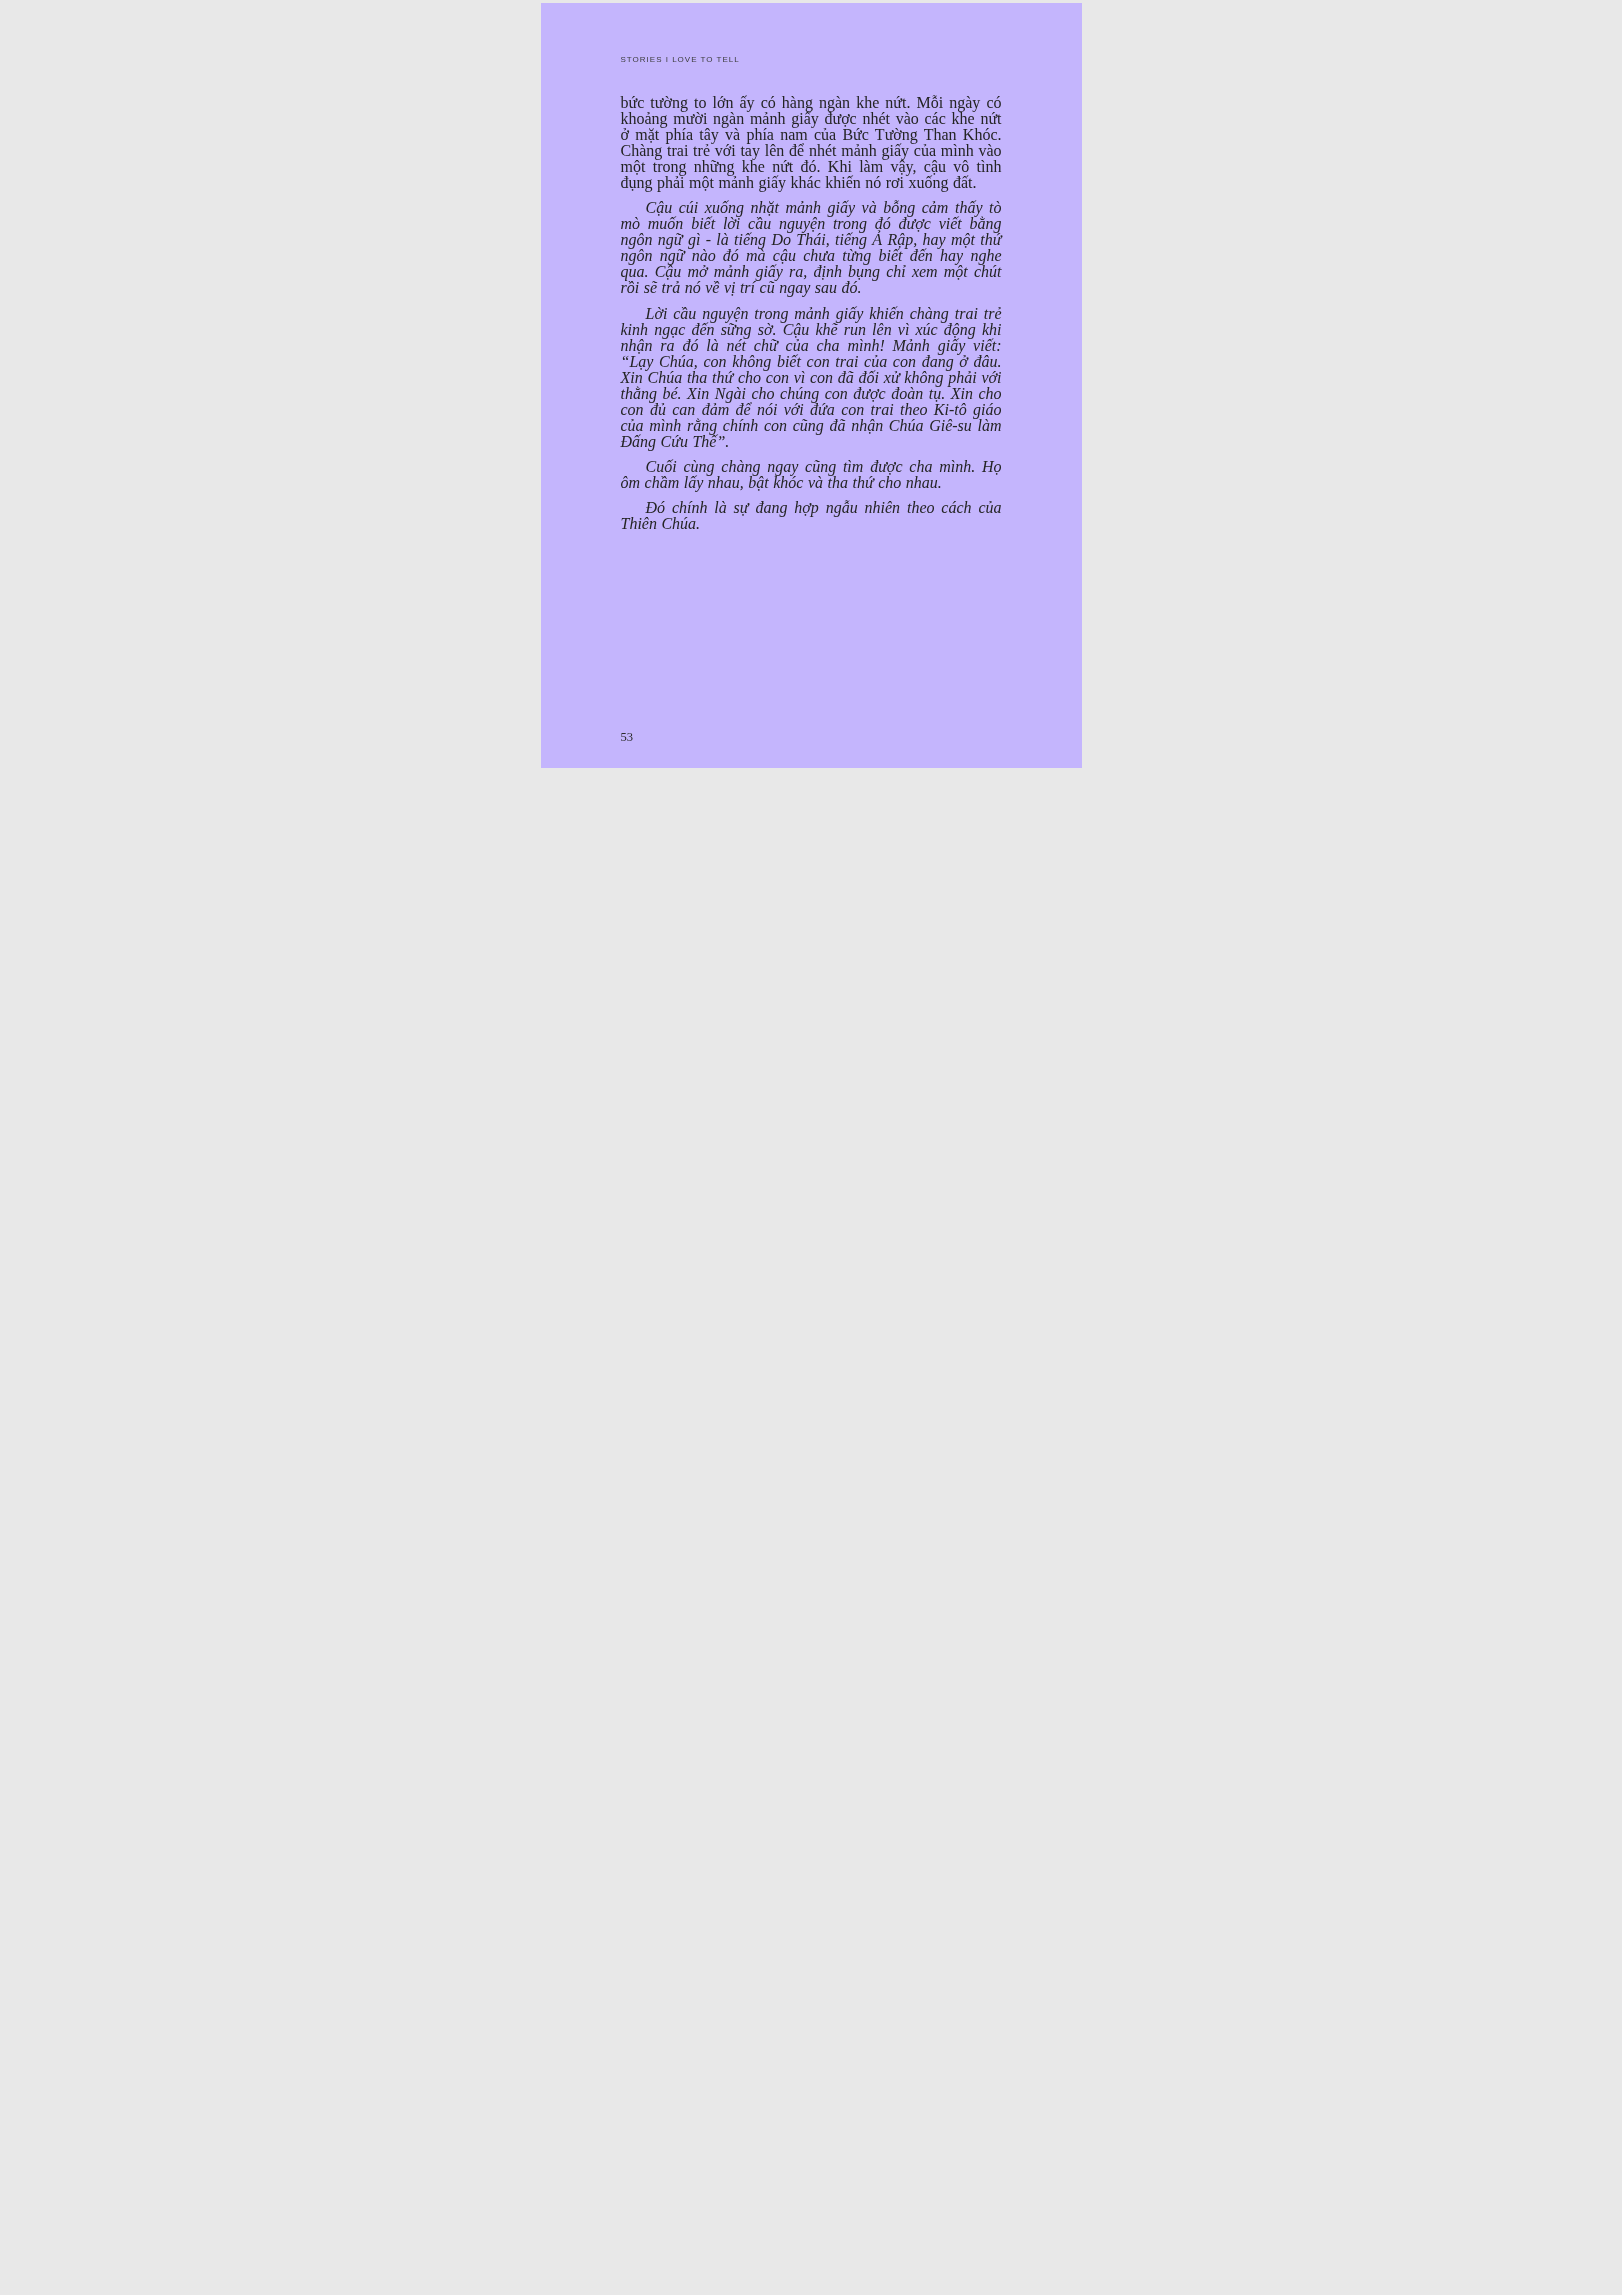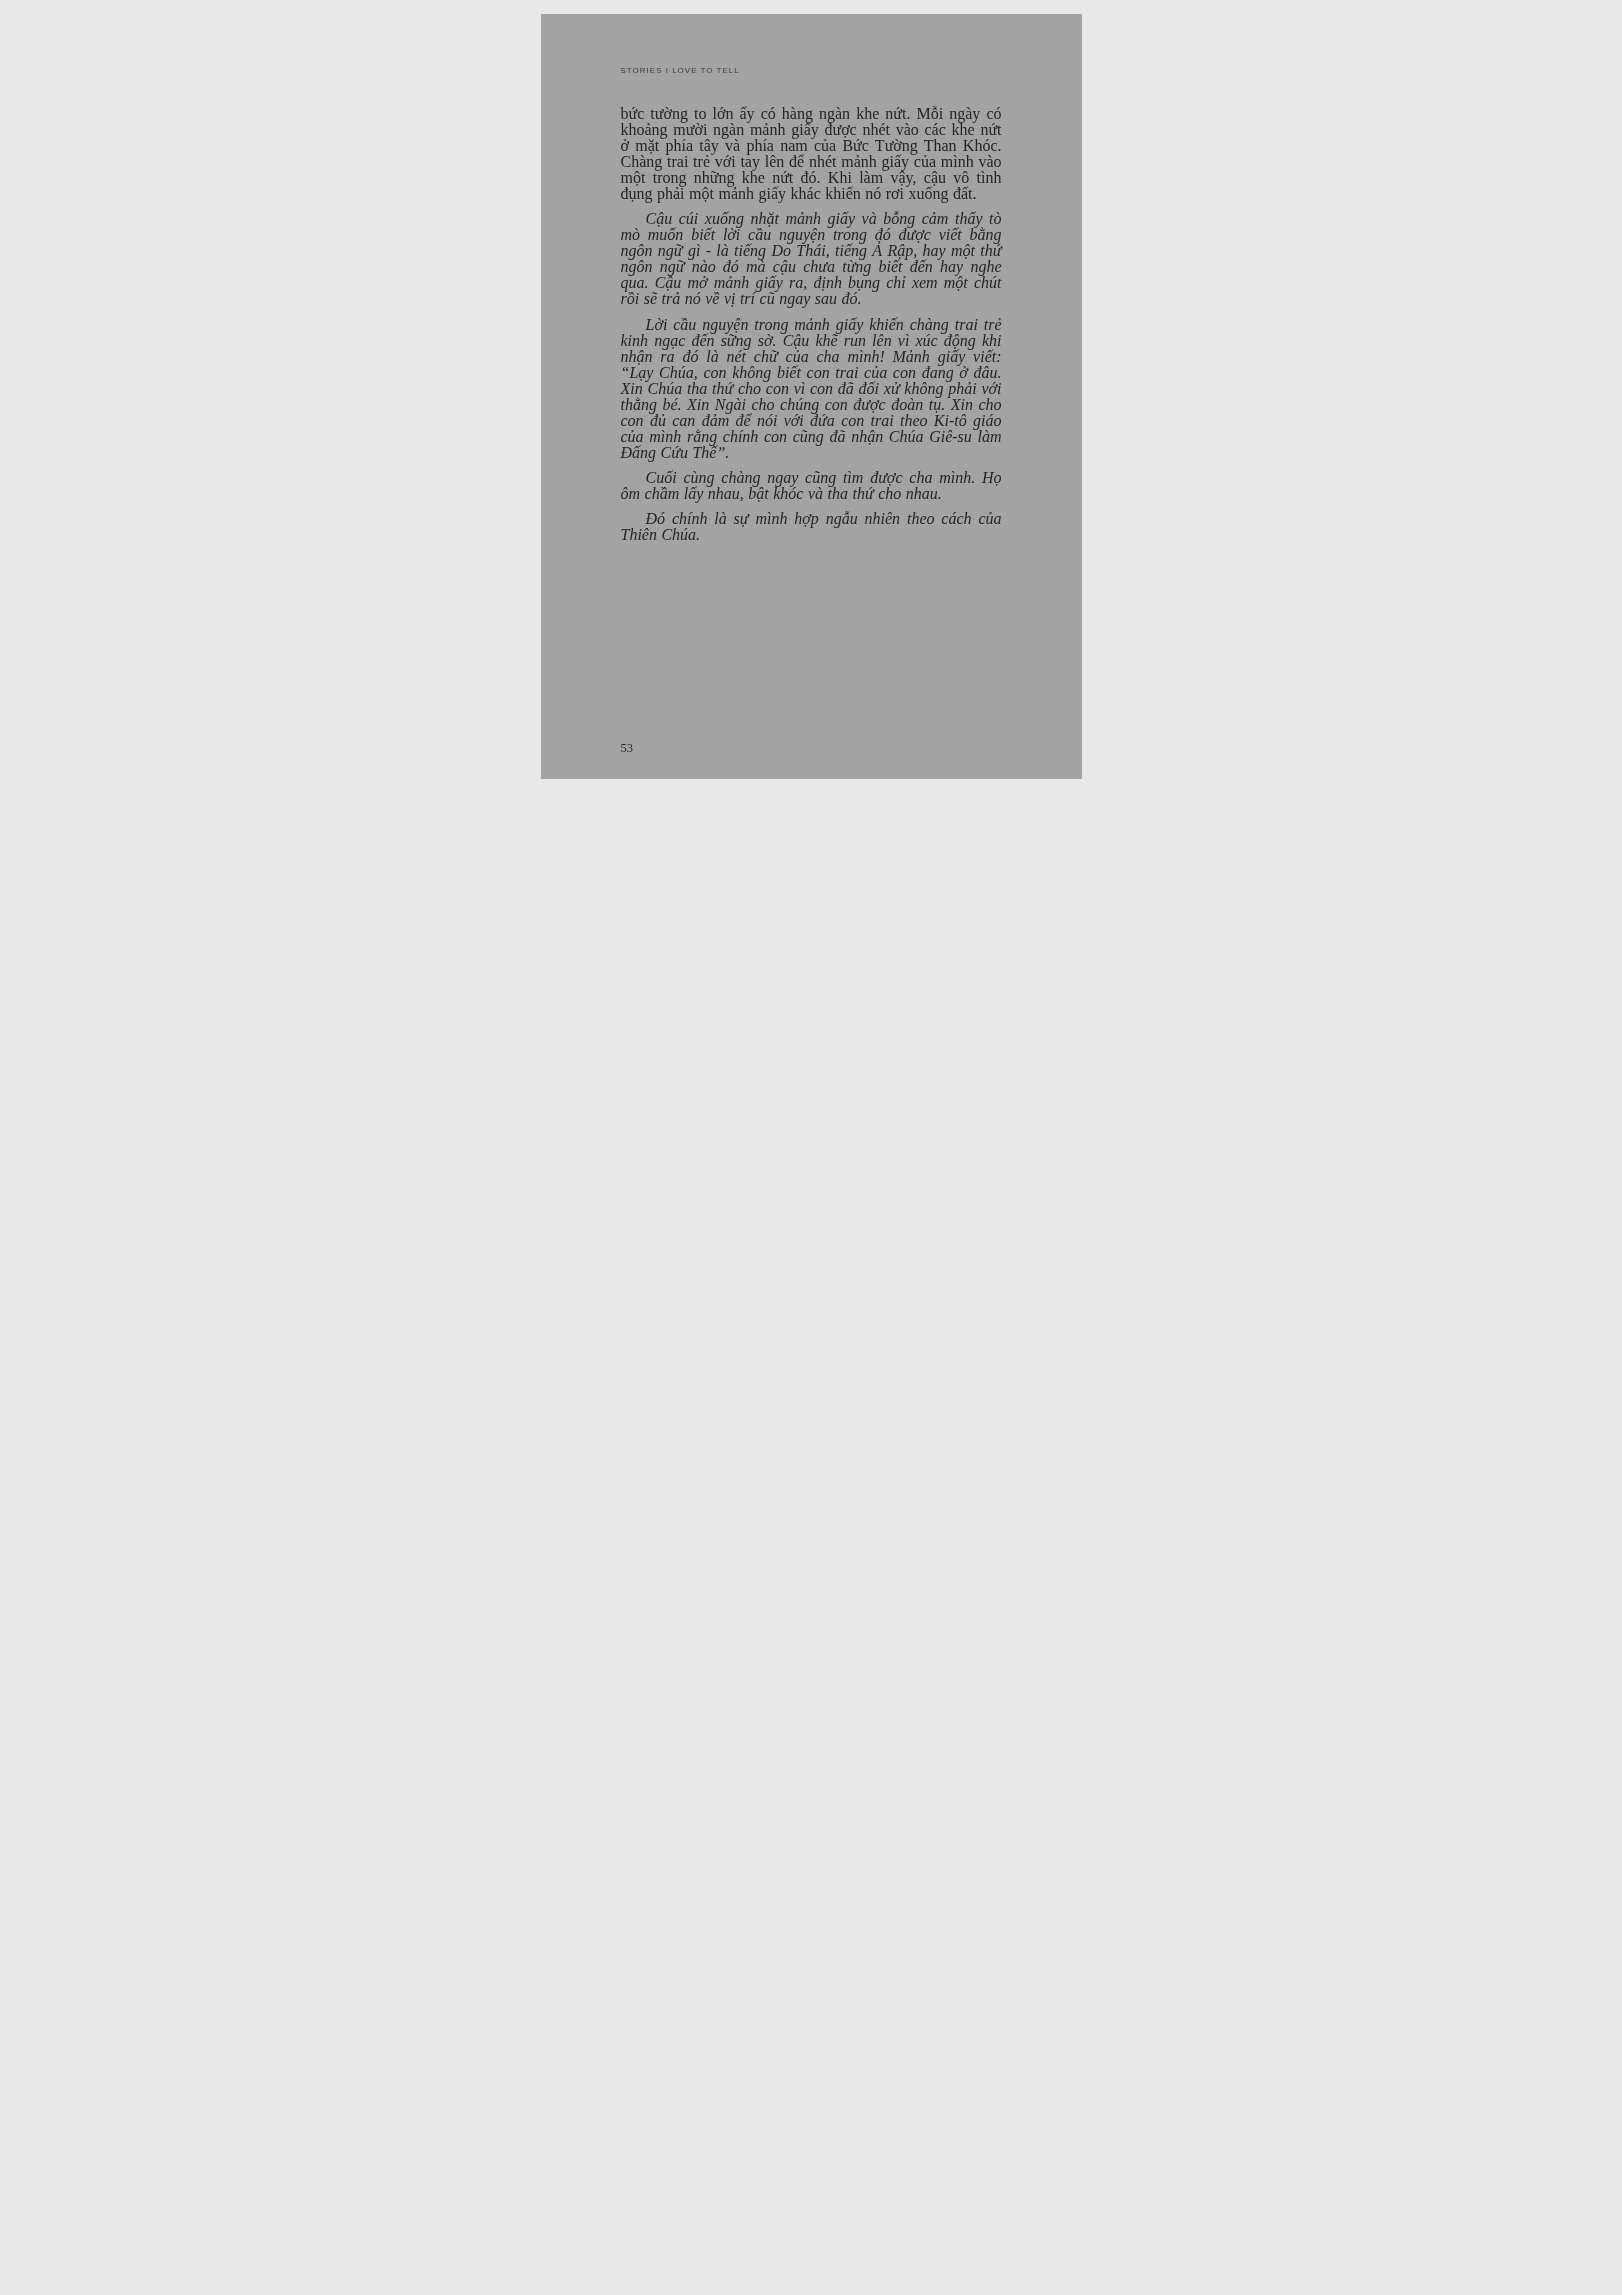--- a/index.html
+++ b/index.html
@@ -4,22 +4,22 @@
 <style>
   html, body {
     margin: 0;
     padding: 0;
     background: #e8e8e8;
   }
   .page {
     position: relative;
     width: 541px;
     height: 765px;
-    margin: 14px auto;
-    background: #a3a3a3;
+    margin: 3px auto;
+    background: #c4b5fd;
     overflow: hidden;
     font-family: "Liberation Serif", serif;
     color: #222222;
   }
   .running-header {
     position: absolute;
     top: 52px;
     left: 80px;
     font-family: "Liberation Sans", sans-serif;
     font-size: 8px;
@@ -58,19 +58,19 @@
 
 <div class="page">
 
   <div class="running-header">STORIES I LOVE TO TELL</div>
 
   <div class="body-text">
     <p>bức tường to lớn ấy có hàng ngàn khe nứt. Mỗi ngày có khoảng mười ngàn mảnh giấy được nhét vào các khe nứt ở mặt phía tây và phía nam của Bức Tường Than Khóc. Chàng trai trẻ với tay lên để nhét mảnh giấy của mình vào một trong những khe nứt đó. Khi làm vậy, cậu vô tình đụng phải một mảnh giấy khác khiến nó rơi xuống đất.</p>
     <p class="indent">Cậu cúi xuống nhặt mảnh giấy và bỗng cảm thấy tò mò muốn biết lời cầu nguyện trong đó được viết bằng ngôn ngữ gì - là tiếng Do Thái, tiếng Ả Rập, hay một thứ ngôn ngữ nào đó mà cậu chưa từng biết đến hay nghe qua. Cậu mở mảnh giấy ra, định bụng chỉ xem một chút rồi sẽ trả nó về vị trí cũ ngay sau đó.</p>
     <p class="indent">Lời cầu nguyện trong mảnh giấy khiến chàng trai trẻ kinh ngạc đến sững sờ. Cậu khẽ run lên vì xúc động khi nhận ra đó là nét chữ của cha mình! Mảnh giấy viết: “Lạy Chúa, con không biết con trai của con đang ở đâu. Xin Chúa tha thứ cho con vì con đã đối xử không phải với thằng bé. Xin Ngài cho chúng con được đoàn tụ. Xin cho con đủ can đảm để nói với đứa con trai theo Ki-tô giáo của mình rằng chính con cũng đã nhận Chúa Giê-su làm Đấng Cứu Thế”.</p>
     <p class="indent">Cuối cùng chàng ngay cũng tìm được cha mình. Họ ôm chầm lấy nhau, bật khóc và tha thứ cho nhau.</p>
-    <p class="indent">Đó chính là sự mình hợp ngẫu nhiên theo cách của Thiên Chúa.</p>
+    <p class="indent">Đó chính là sự đang hợp ngẫu nhiên theo cách của Thiên Chúa.</p>
   </div>
 
   <div class="page-number">53</div>
 
 </div>
 
 
 </body></html>

